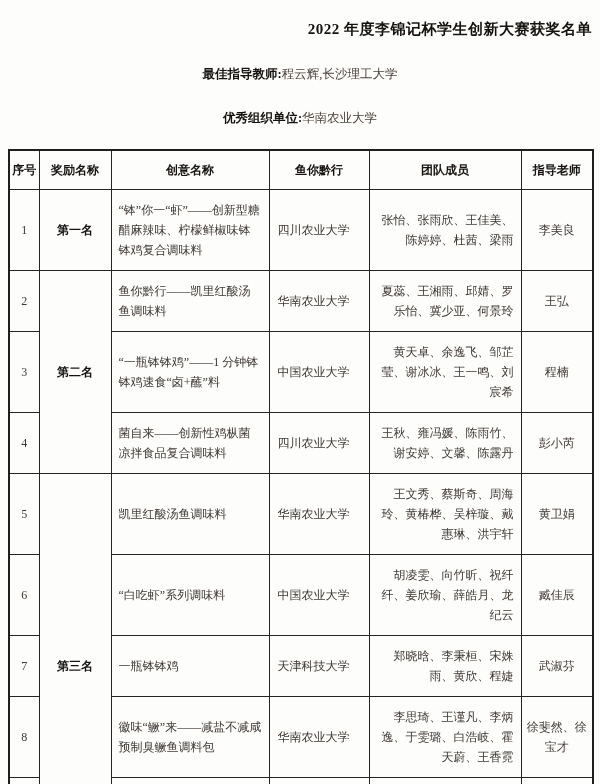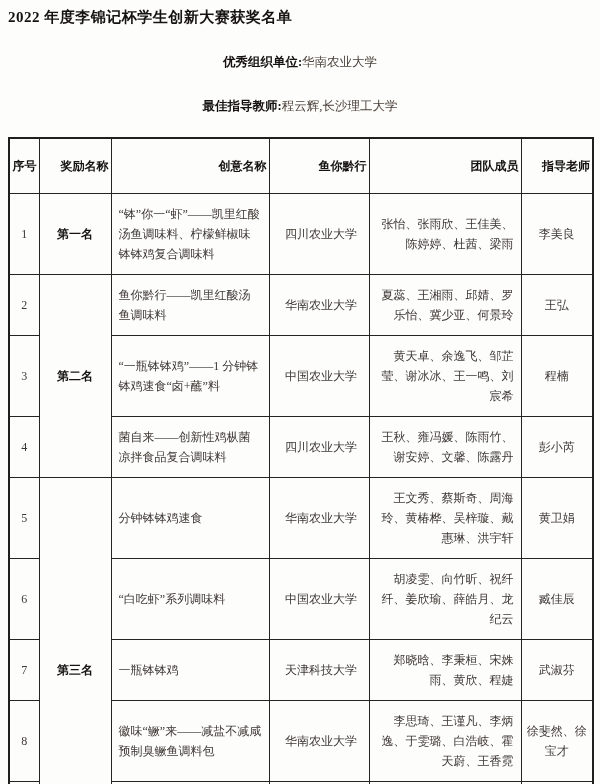--- a/index.html
+++ b/index.html
@@ -5,25 +5,25 @@
   html, body { margin:0; padding:0; }
   body {
     width:600px; height:784px;
     background:#fdfdfc;
     font-family:"Liberation Serif", serif;
     color:#3e3833;
     overflow:hidden;
   }
   .doc { padding:0 8px; }
   .title {
-    text-align:left;
+    text-align:right;
     font-weight:bold;
     font-size:15px;
     color:#15120f;
-    padding-top:8px;
+    padding-top:20px;
     letter-spacing:0.5px;
   }
   .meta-line {
     text-align:center;
     font-size:12.5px;
     margin-top:0;
   }
   .meta-line.first { margin-top:27px; }
   .meta-line.second { margin-top:27px; }
   .meta-label { font-weight:bold; color:#15120f; }
@@ -37,46 +37,46 @@
     border:2px solid #1f1f1f;
   }
   .awards th, .awards td {
     border:1px solid #242424;
     padding:2px 6px;
     line-height:20px;
     vertical-align:middle;
     overflow:hidden;
   }
   .awards th {
-    text-align:right;
+    text-align:center;
     font-weight:bold;
     color:#15120f;
     height:26px;
-    padding:14px 2px;
+    padding:6px 2px;
   }
   td.c-no { text-align:center; padding:10px 2px; }
   td.c-award { text-align:center; font-weight:bold; color:#15120f; padding:10px 11px; }
   td.c-idea { text-align:left; padding:10px 7px; }
-  td.c-college { text-align:center; padding:10px 4px 10px 8px; }
+  td.c-college { text-align:left; padding:10px 4px 10px 8px; }
   td.c-members { text-align:right; padding:10px 7px; }
   td.c-advisor { text-align:center; padding:10px 0; }
 </style>
 </head>
 <body>
 
 <div class="doc">
 
   <div class="title">2022 年度李锦记杯学生创新大赛获奖名单</div>
 
+  <div class="meta-line second">
+    <span class="meta-label">最佳指导教师:</span><span class="meta-value">程云辉,长沙理工大学</span>
+  </div>
+
   <div class="meta-line first">
     <span class="meta-label">优秀组织单位:</span><span class="meta-value">华南农业大学</span>
-  </div>
-
-  <div class="meta-line second">
-    <span class="meta-label">最佳指导教师:</span><span class="meta-value">程云辉,长沙理工大学</span>
   </div>
 
   <table class="awards">
     <colgroup>
       <col style="width:30px">
       <col style="width:72px">
       <col style="width:158px">
       <col style="width:100px">
       <col style="width:152px">
       <col style="width:72px">
@@ -88,21 +88,21 @@
         <th>创意名称</th>
         <th>鱼你黔行</th>
         <th>团队成员</th>
         <th>指导老师</th>
       </tr>
     </thead>
     <tbody>
         <tr>
           <td class="c-no">1</td>
           <td class="c-award">第一名</td>
-          <td class="c-idea">“钵”你一“虾”——凯里红酸汤鱼调味料、柠檬鲜椒味钵钵鸡复合调味料</td>
+          <td class="c-idea">“钵”你一“虾”——创新型糖醋麻辣味、柠檬鲜椒味钵钵鸡复合调味料</td>
           <td class="c-college">四川农业大学</td>
           <td class="c-members">张怡、张雨欣、王佳美、陈婷婷、杜茜、梁雨</td>
           <td class="c-advisor">李美良</td>
         </tr>
         <tr>
           <td class="c-no">2</td>
           <td class="c-award" rowspan="3">第二名</td>
           <td class="c-idea">鱼你黔行——凯里红酸汤鱼调味料</td>
           <td class="c-college">华南农业大学</td>
           <td class="c-members">夏蕊、王湘雨、邱婧、罗乐怡、冀少亚、何景玲</td>
@@ -118,21 +118,21 @@
         <tr>
           <td class="c-no">4</td>
           <td class="c-idea">菌自来——创新性鸡枞菌凉拌食品复合调味料</td>
           <td class="c-college">四川农业大学</td>
           <td class="c-members">王秋、雍冯媛、陈雨竹、谢安婷、文馨、陈露丹</td>
           <td class="c-advisor">彭小芮</td>
         </tr>
         <tr>
           <td class="c-no">5</td>
           <td class="c-award" rowspan="5">第三名</td>
-          <td class="c-idea">分钟钵钵鸡速食</td>
+          <td class="c-idea">凯里红酸汤鱼调味料</td>
           <td class="c-college">华南农业大学</td>
           <td class="c-members">王文秀、蔡斯奇、周海玲、黄椿桦、吴梓璇、戴惠琳、洪宇轩</td>
           <td class="c-advisor">黄卫娟</td>
         </tr>
         <tr>
           <td class="c-no">6</td>
           <td class="c-idea">“白吃虾”系列调味料</td>
           <td class="c-college">中国农业大学</td>
           <td class="c-members">胡凌雯、向竹昕、祝纤纤、姜欣瑜、薛皓月、龙纪云</td>
           <td class="c-advisor">臧佳辰</td>

